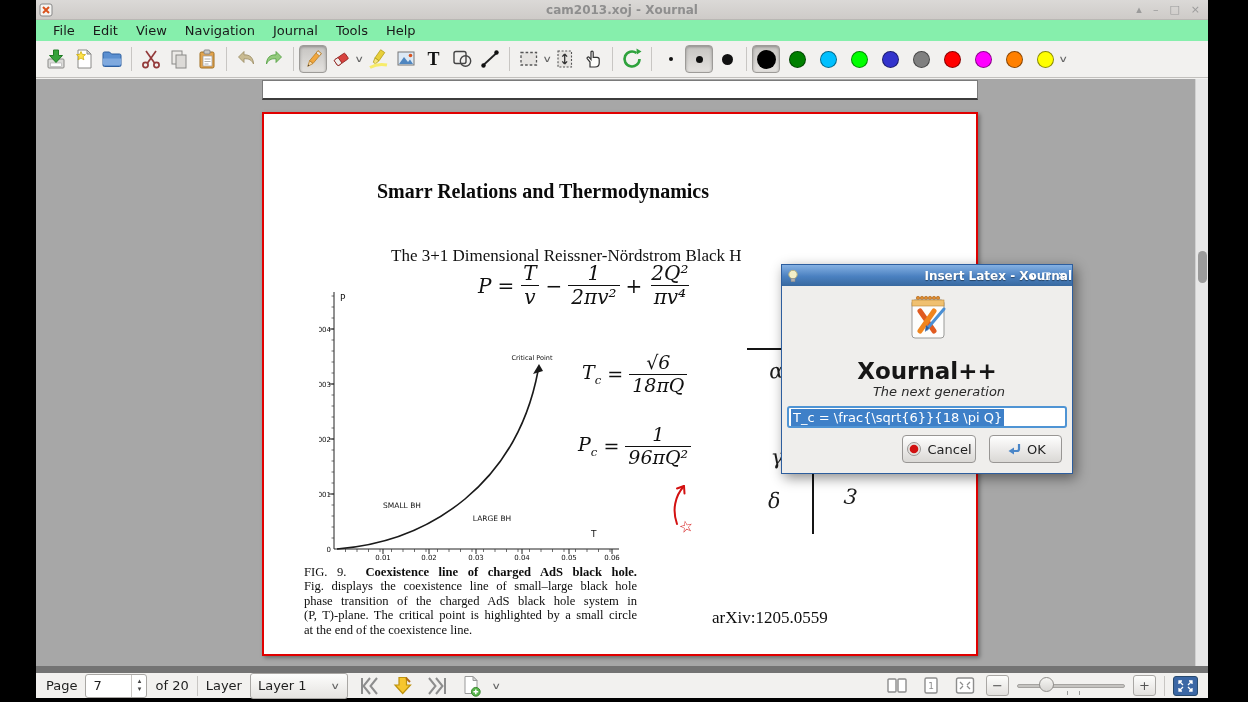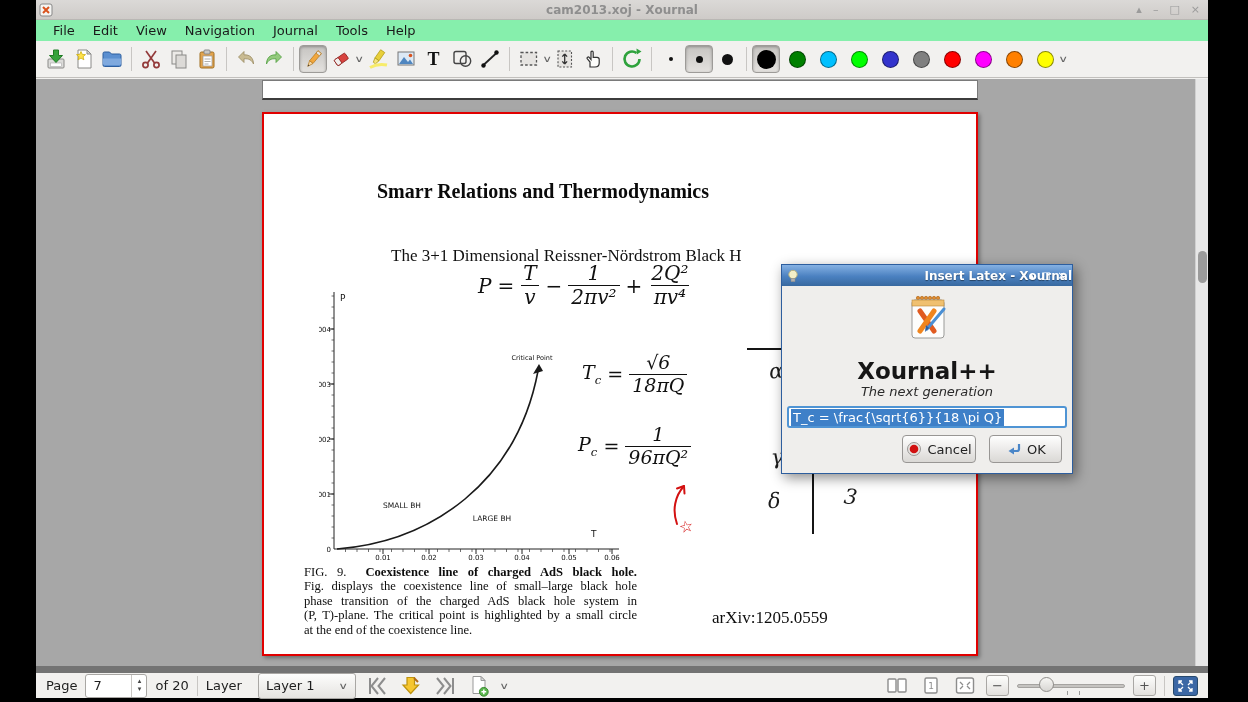--- a/index.html
+++ b/index.html
@@ -53,33 +53,33 @@
 .cap .jl {text-align:justify; text-align-last:justify;}
 .arxiv {position:absolute; left:448px; top:494px; font-family:"Liberation Serif",serif; font-size:17px; color:#0d0d0d;}
 
 
 .dialog {position:absolute; left:745px; top:185px; width:292px; height:210px; border:1px solid #2d5e9e; background:#efeeec; box-shadow:3px 4px 12px rgba(0,0,0,.45); z-index:50;}
 .dtitle {height:21px; background:linear-gradient(#85b1e3,#4a80c0 55%,#38699f); position:relative; display:flex; align-items:center;}
 .dtitle .txt {position:absolute; left:0; right:0; text-align:right; color:#fff; font-weight:bold; font-size:12px; text-shadow:0 1px 1px rgba(0,0,0,.45);}
 .dctrls {position:absolute; right:6px; display:flex; gap:7px; color:#fff; font-size:10px; z-index:2; line-height:1;}
 .dlogo {position:absolute; left:124px; top:29px;}
 .dappname {position:absolute; left:0; top:93px; width:100%; text-align:center; font-weight:bold; font-size:23px; color:#161616;}
-.dtag {position:absolute; left:0; top:119px; width:100%; text-align:center; font-style:italic; font-size:13px; color:#2a2a2a;}
+.dtag {position:absolute; left:12px; top:119px; width:100%; text-align:center; font-style:italic; font-size:13px; color:#2a2a2a;}
 .dinput {position:absolute; left:5px; top:141px; width:280px; height:22px; background:#fff; border:2px solid #4f94d4; border-radius:3px; display:flex; align-items:center; padding-left:2px; font-size:13px;}
 .dinput .sel {background:#3e80c8; color:#fff; padding:1px 2px;}
 .dbtn {position:absolute; height:28px; border:1px solid #989694; border-radius:4px; background:linear-gradient(#fefefe,#dad8d5); display:flex; align-items:center; justify-content:center; gap:5px; font-size:13px; color:#222;}
 .dbtn.cancel {left:120px; top:170px; width:74px;}
 .dbtn.ok {left:207px; top:170px; width:73px;}
 
 
 .statusbar {position:absolute; left:0; right:0; bottom:0; height:32px; background:#f2f1ef; border-top:7px solid #737373; display:flex; align-items:center; padding:0 10px; font-size:13px; color:#1e1e1e; gap:8px;}
 .spin {width:62px; height:24px; background:#fff; border:1px solid #a9a7a4; border-radius:3px; display:flex; align-items:center;}
 .spin .val {flex:1; padding-left:7px;}
 .spin .arrows {width:15px; align-self:stretch; border-left:1px solid #c9c7c4; display:flex; flex-direction:column; align-items:center; justify-content:center; font-size:7px; color:#444; line-height:1.05;}
-.combo {width:98px; height:26px; background:linear-gradient(#fdfdfc,#e5e3e0); border:1px solid #a9a7a4; border-radius:3px; display:flex; align-items:center; padding:0 7px; gap:4px;margin-left:8px;}
+.combo {width:98px; height:26px; background:linear-gradient(#fdfdfc,#e5e3e0); border:1px solid #a9a7a4; border-radius:3px; display:flex; align-items:center; padding:0 7px; gap:4px;}
 .combo .val {flex:1;}
 .ssep {width:1px; height:20px; background:#c8c6c3;}
 .sicon {width:26px; height:24px; display:flex; align-items:center; justify-content:center; flex:none;}
 .sbtn {min-width:23px; height:21px; border:1px solid #a9a7a4; border-radius:3px; background:linear-gradient(#fdfdfc,#e2e0dd); display:flex; align-items:center; justify-content:center; font-size:13px; color:#555; line-height:1;}
 .slider {width:108px; height:20px; position:relative; flex:none;}
 .slider .track {position:absolute; left:0; right:0; top:8px; height:4px; background:#c5c3c0; border:1px solid #a5a3a0; border-radius:2px;}
 .slider .handle {position:absolute; left:22px; top:1px; width:15px; height:15px; border-radius:50%; background:linear-gradient(#f6f5f3,#d8d6d3); border:1px solid #8e8c89;}
 .slider .tick {position:absolute; top:15px; width:1px; height:4px; background:#9a9a9a;}
 .fsbtn {width:25px; height:20px; background:#3b67a5; border:1px solid #27496d; border-radius:3px; display:flex; align-items:center; justify-content:center;}
 .spacer {flex:1;}

